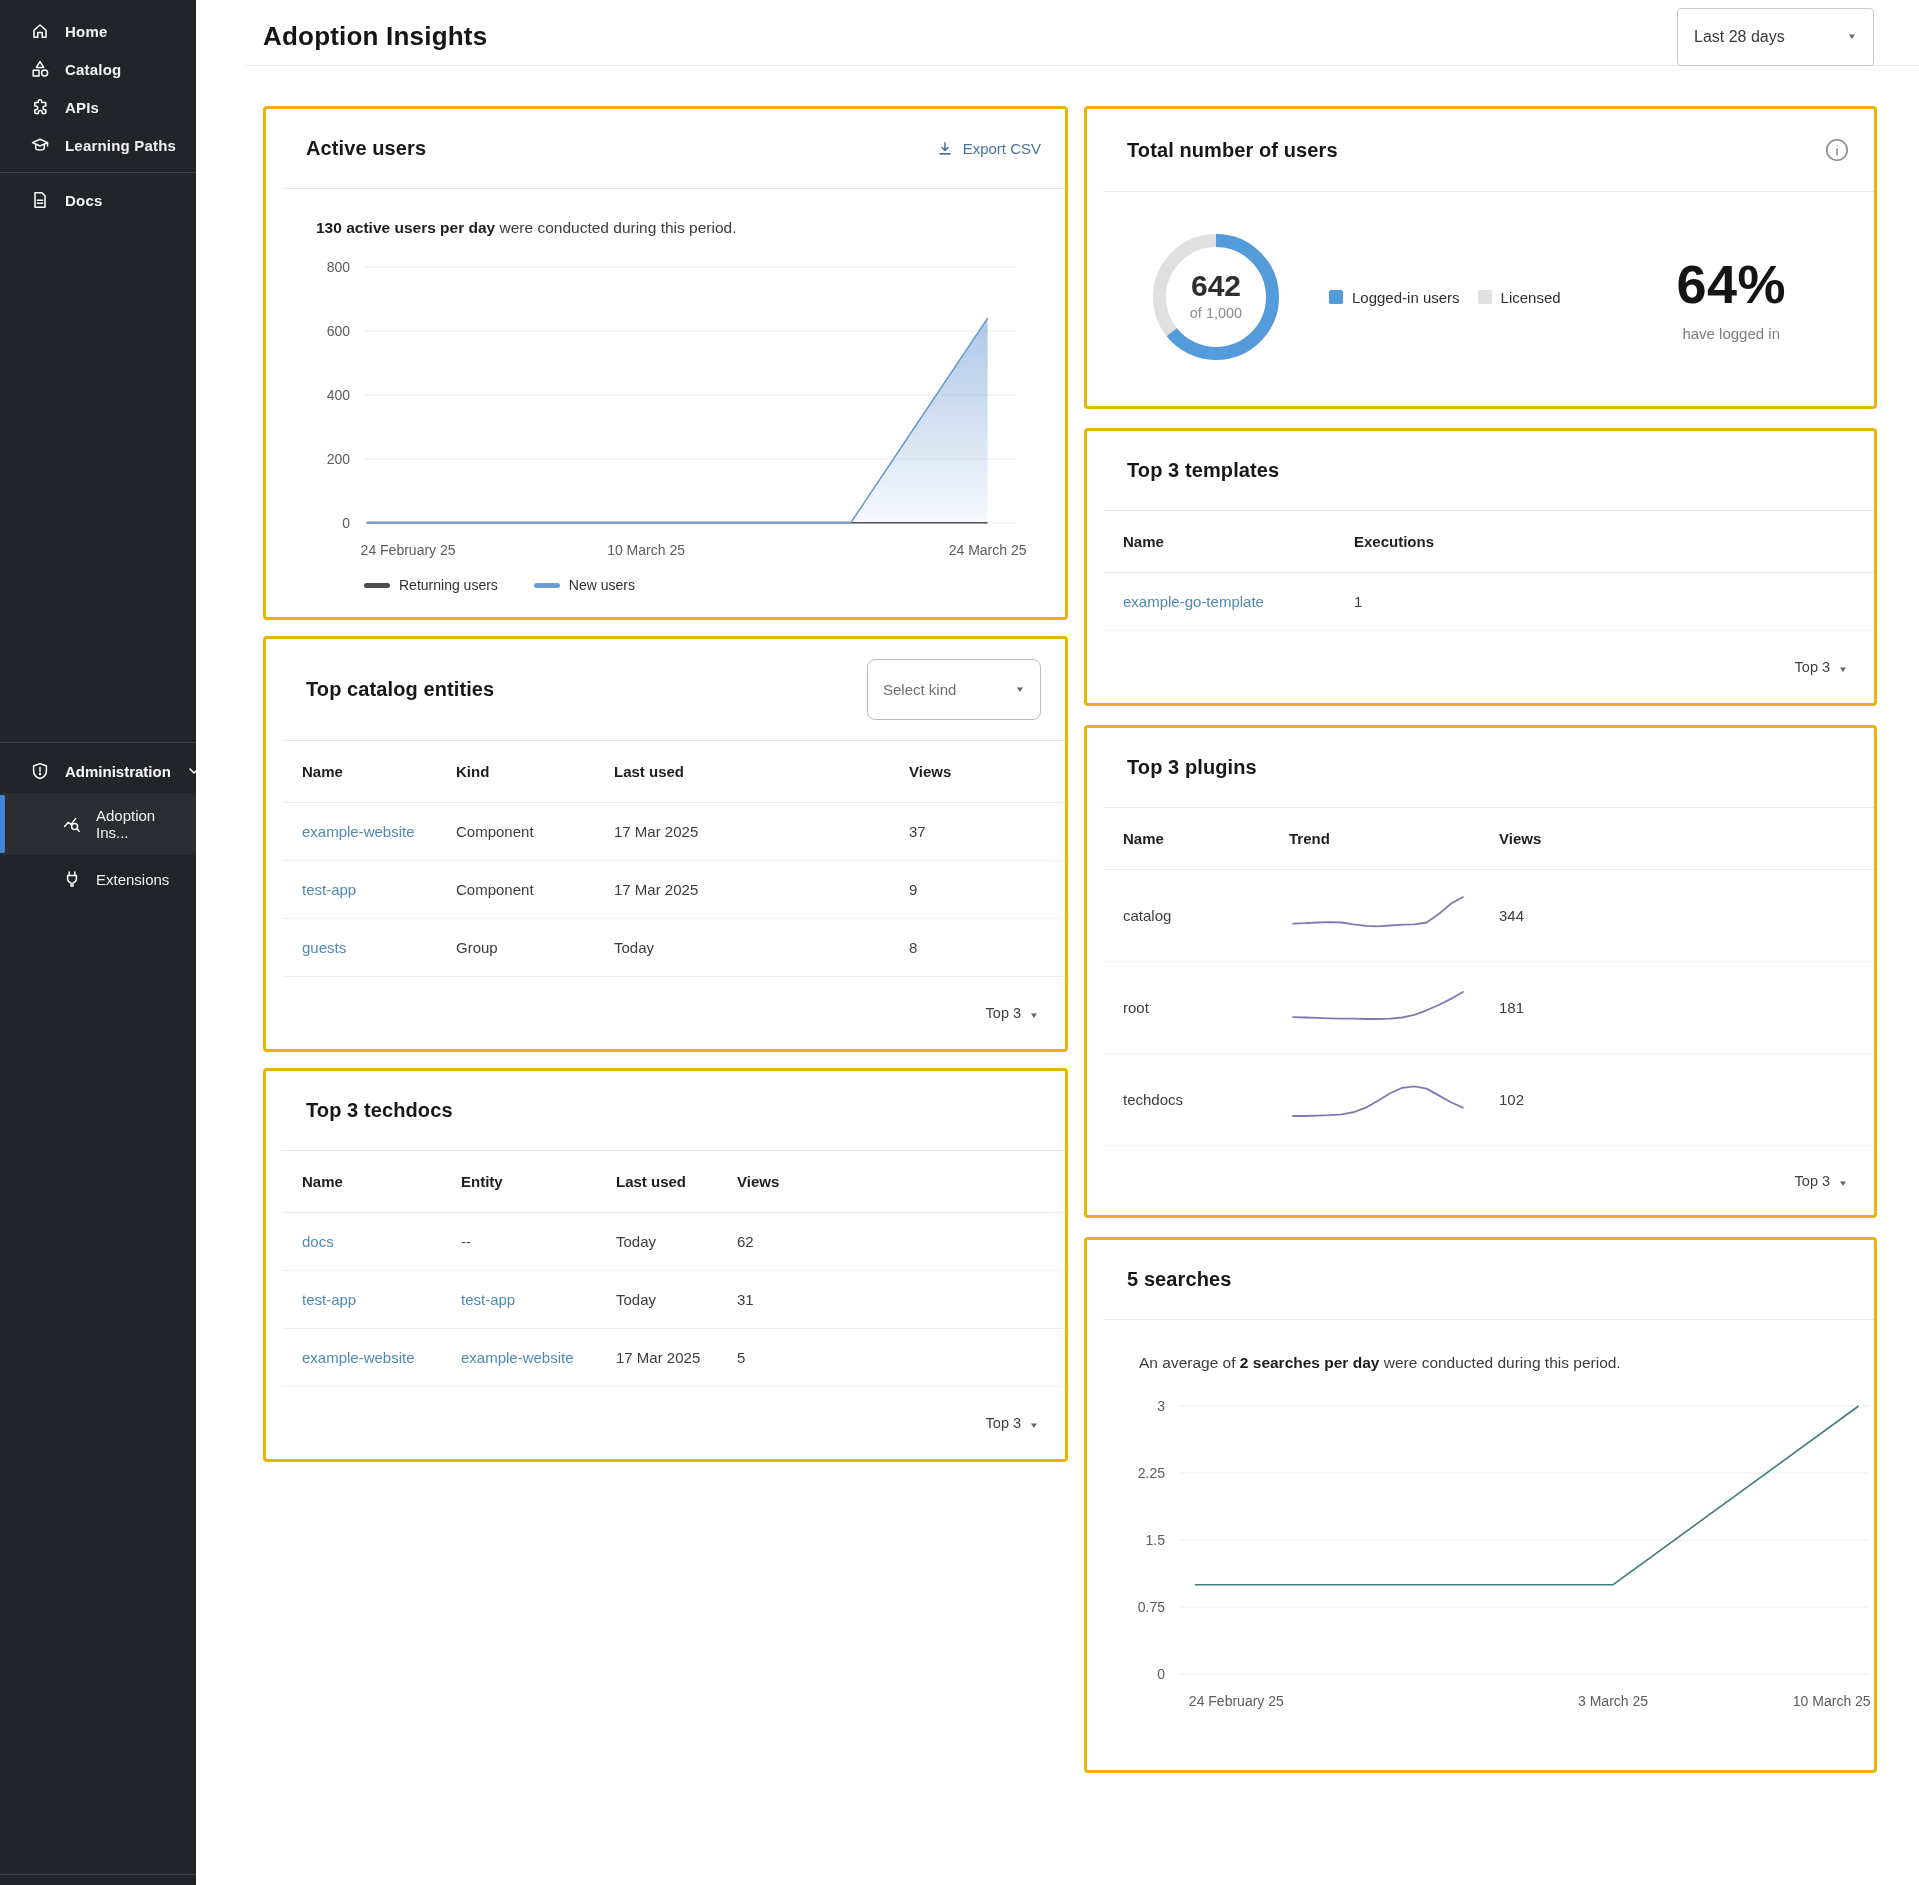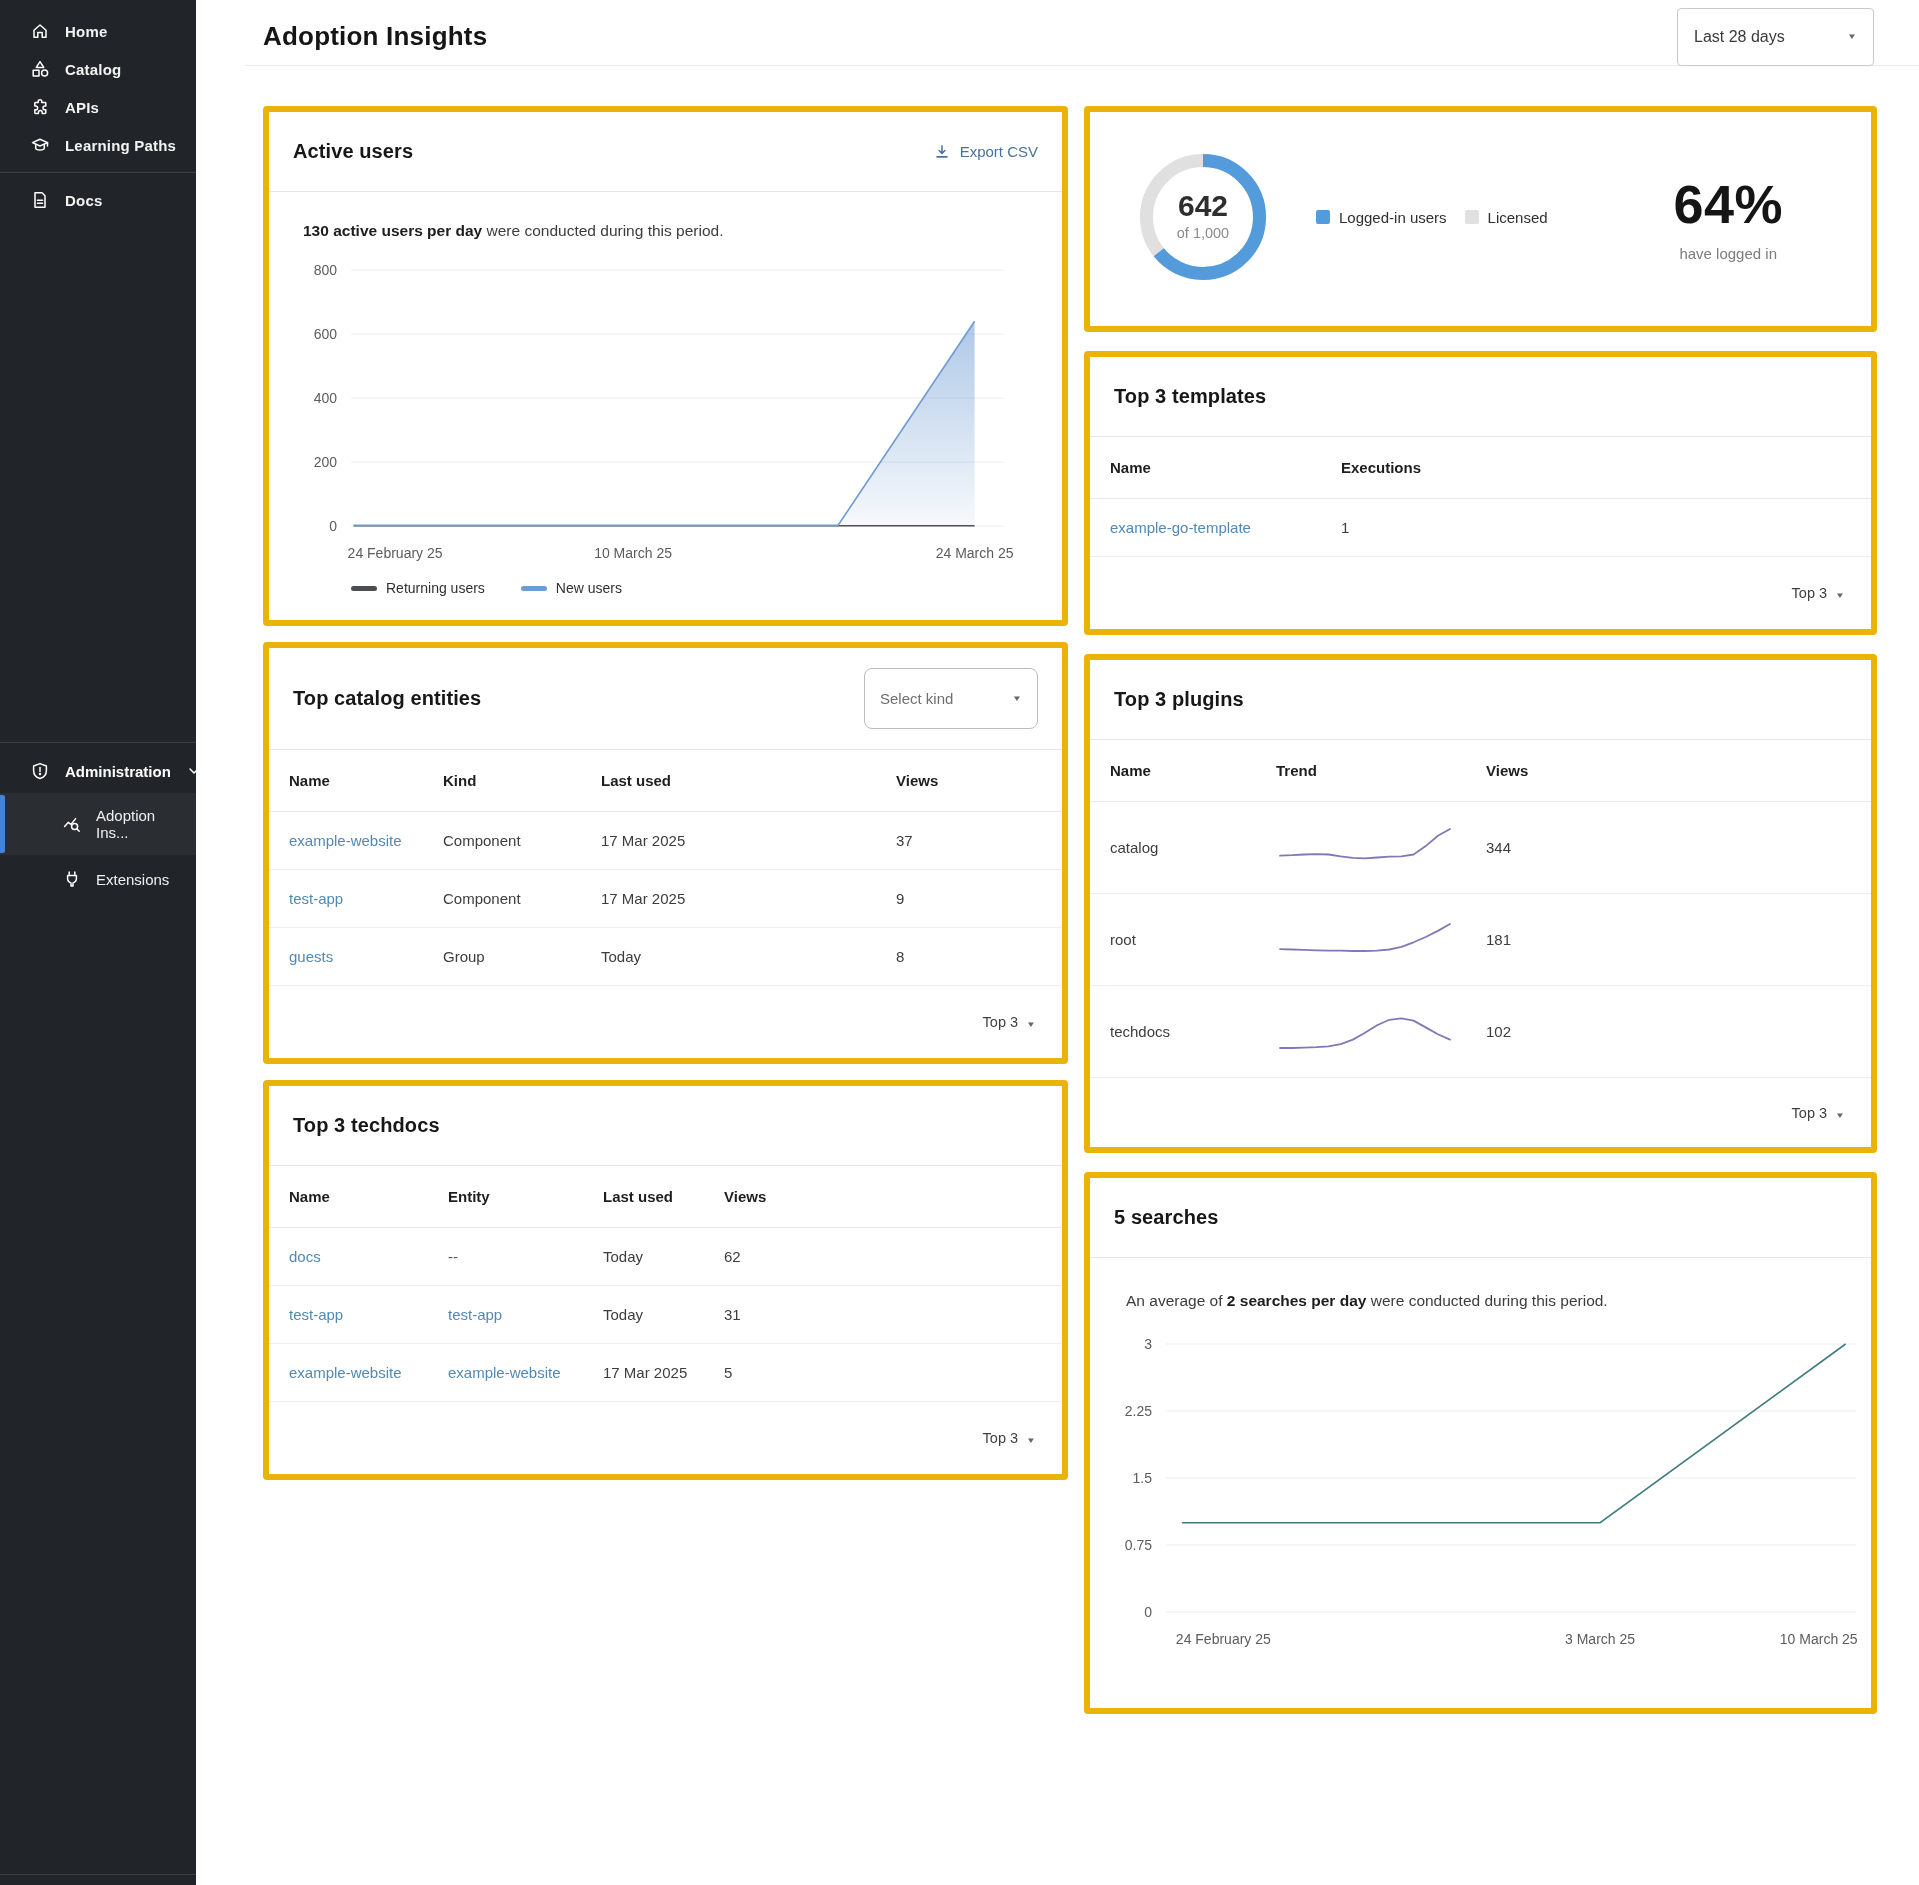--- a/index.html
+++ b/index.html
@@ -26,21 +26,21 @@
   .page-header { height:66px; display:flex; align-items:center; padding:8px 45px 0 18px; border-bottom:1px solid #eaeaea; background:#fff;gap:28px; }
   .page-title { font-size:26px; font-weight:700; color:#151515; letter-spacing:.2px; }
   .range-select { margin-left:auto; width:197px; height:58px; border:1px solid #c9c9c9; border-radius:4px; display:flex; align-items:center; padding:0 16px; cursor:pointer; background:#fff; }
   .range-select .val { font-size:16px; color:#3a3a3a; }
   .caret { margin-left:auto; font-size:10px; color:#666; transform:scaleY(.8); }
 
   .content { display:flex; gap:16px; padding:40px 42px 20px 18px; align-items:flex-start; }
   .col-left { width:805px; flex:none; display:flex; flex-direction:column; gap:16px; }
   .col-right { flex:1; min-width:0; display:flex; flex-direction:column; gap:19px; }
 
-  .card { background:#fff; border:6px solid #eab308; border-radius:4px; }
+  .card { background:#fff; border:3px solid #eab308; border-radius:4px;padding-left:16px; }
   .card-header { display:flex; align-items:center; padding:28px 24px; border-bottom:1px solid #e7e7e7; }
   .card-title { font-size:20px; font-weight:600; color:#171717; letter-spacing:.1px; }
 
   .export-btn { margin-left:auto; display:flex; align-items:center; gap:9px; color:#49739e; font-size:15px; cursor:pointer; }
   .export-btn svg { width:18px; height:18px; stroke:#49739e; fill:none; stroke-width:1.7; stroke-linecap:round; stroke-linejoin:round; }
 
   .info-btn { margin-left:auto; cursor:pointer; display:flex; }
   .info-btn svg { width:26px; height:26px; }
 
   .subtitle { font-size:15.5px; color:#3c3c3c; }
@@ -315,20 +315,30 @@
             <span>Top 3</span>
               <span class="caret">▼</span>
           </span>
         </div>
       </section>
     </div>
 
     <div class="col-right">
 
       <section class="card">
+        <div class="card-header">
+          <span class="card-title">Total number of users</span>
+          <span class="info-btn">
+            <svg viewBox="0 0 26 26" fill="none" stroke="#8b8b8b" stroke-width="1.6">
+                <circle cx="13" cy="13" r="10.2"></circle>
+                <path d="M13 12 V18" stroke-linecap="round"></path>
+                <circle cx="13" cy="8.6" r="0.7" fill="#8b8b8b" stroke="none"></circle>
+              </svg>
+          </span>
+        </div>
         <div class="users-body">
           <div class="donut-wrap">
             <svg width="150" height="150" viewBox="0 0 150 150">
               <circle cx="75" cy="75" r="56.5" fill="none" stroke="#e0e0e0" stroke-width="13"></circle>
               <circle id="donut-arc" cx="75" cy="75" r="56.5" fill="none" stroke="#539bda" stroke-width="13" transform="rotate(-90 75 75)" stroke-dasharray="227.9 355.0"></circle>
               <text x="75" y="74" text-anchor="middle" style="font-size:30px;font-weight:600;fill:#2e2e2e;font-family:'Liberation Sans',sans-serif">642</text>
               <text x="75" y="96" text-anchor="middle" style="font-size:14.5px;fill:#8c8c8c;font-family:'Liberation Sans',sans-serif">of 1,000</text>
             </svg>
           </div>
           <div class="users-legend">

